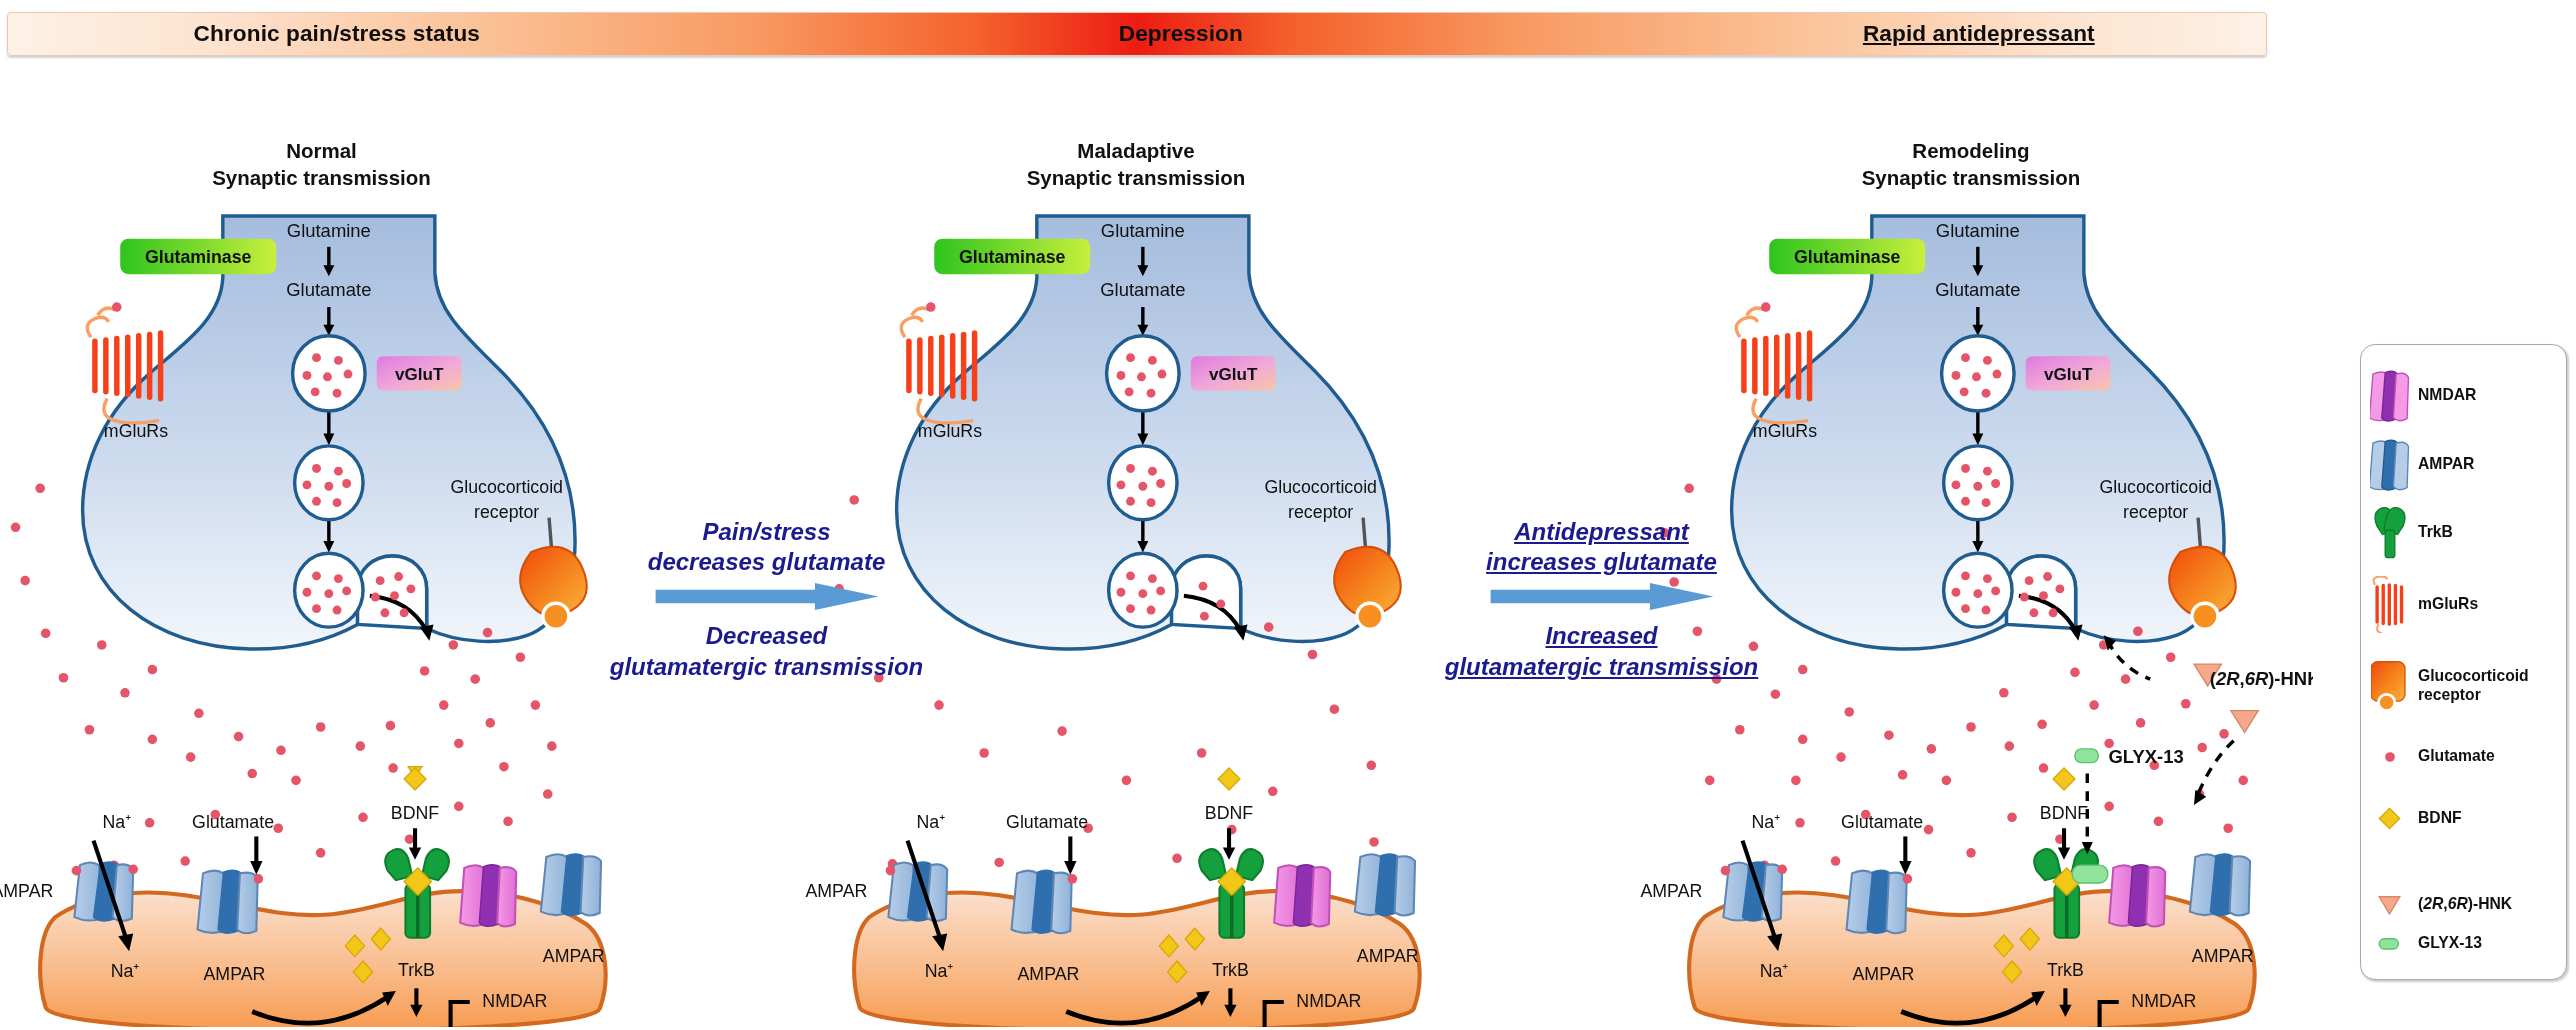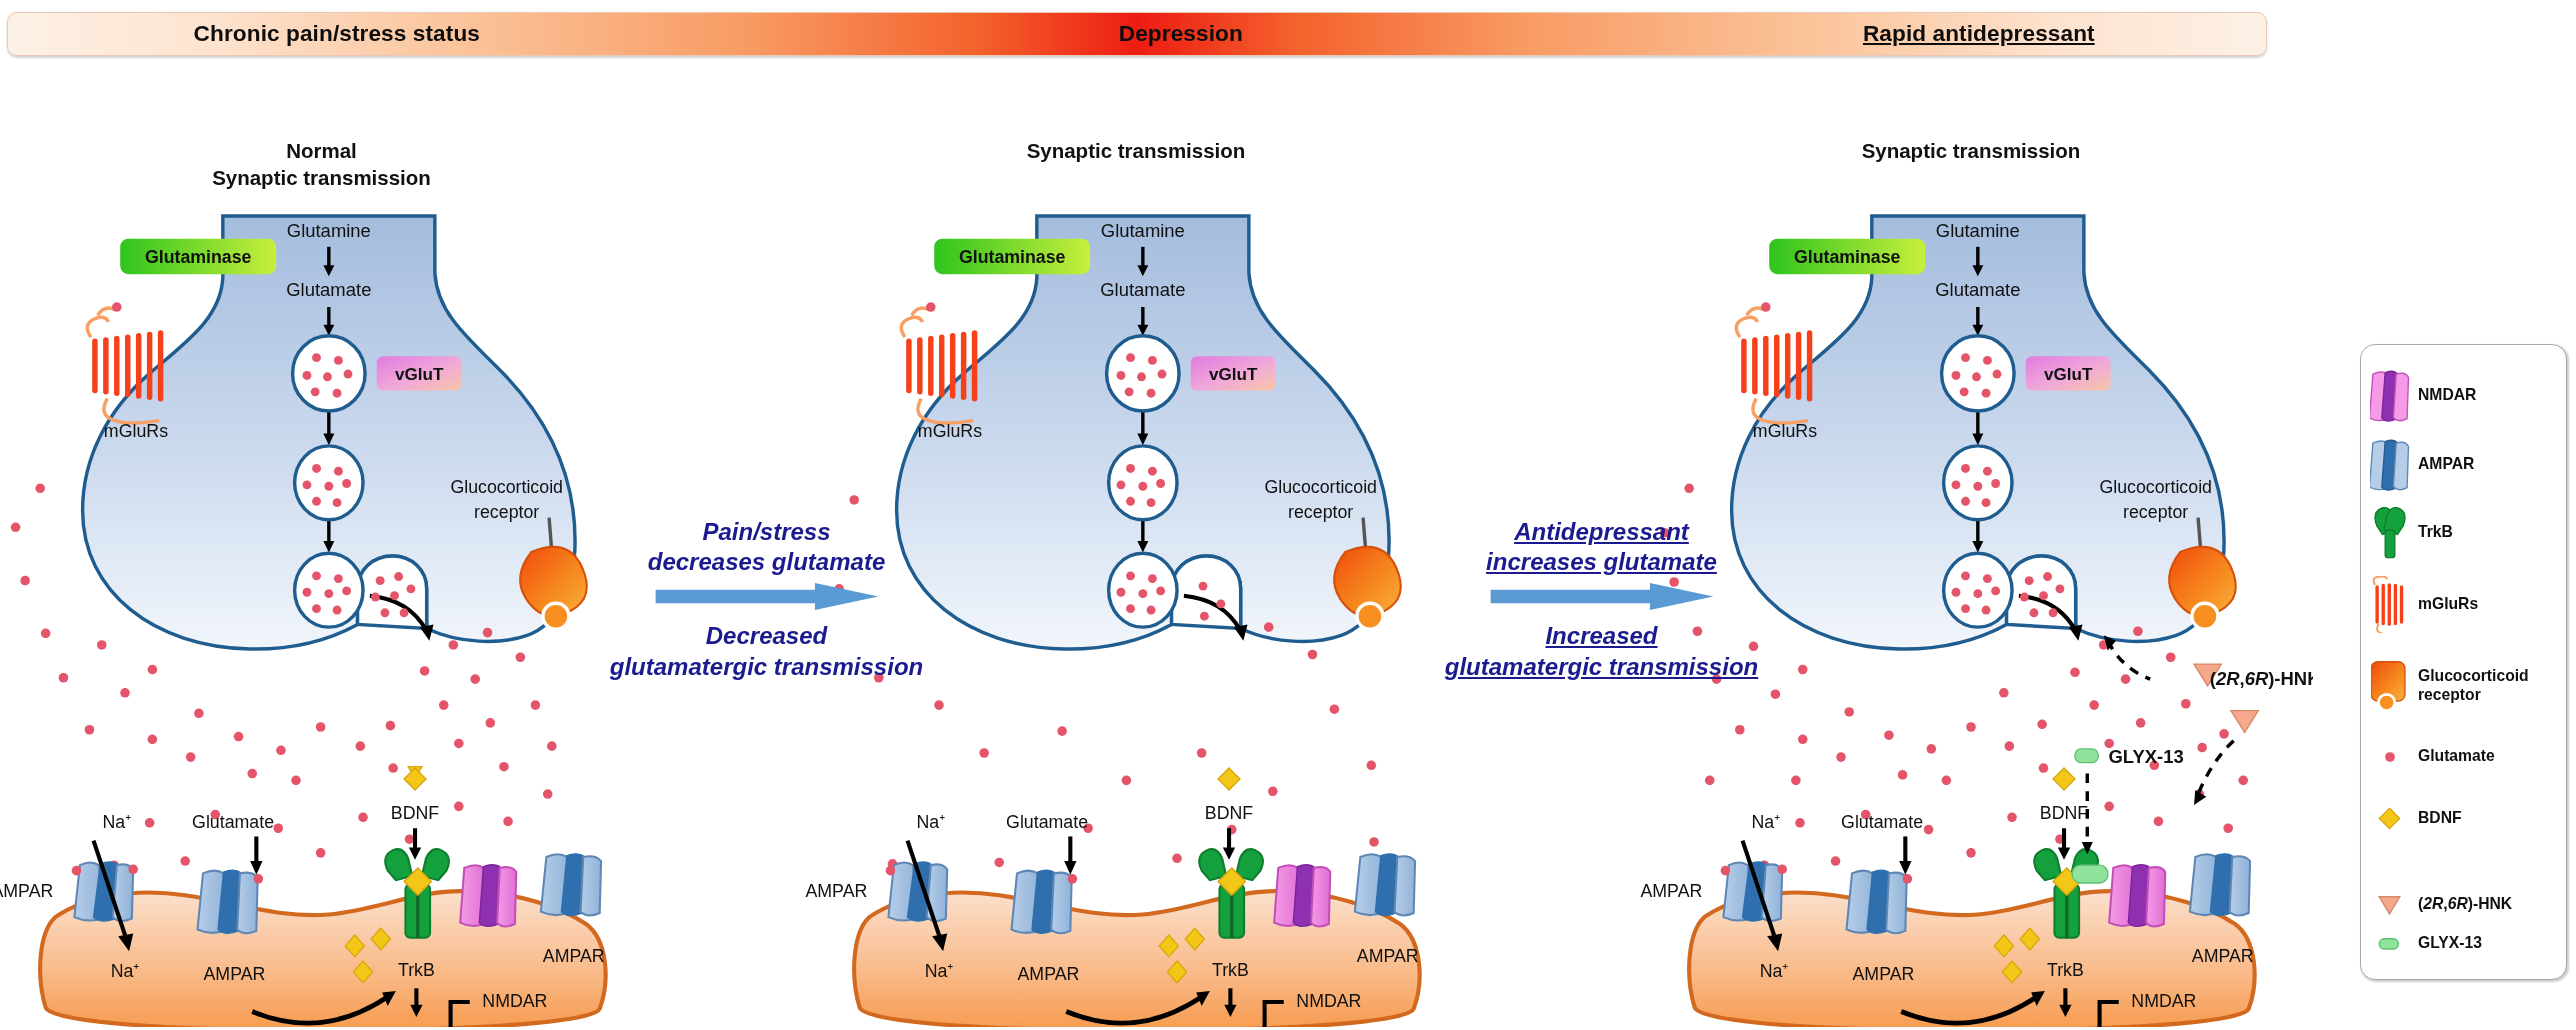--- a/index.html
+++ b/index.html
@@ -2,21 +2,21 @@
 <html style="font-size:11px"><head>
 <meta charset="utf-8">
 <style>
   html,body{margin:0;padding:0;background:#ffffff;}
   body{width:2576px;height:1031px;position:relative;overflow:hidden;
        font-family:"Liberation Sans",sans-serif;}
 
   
   #header-bar{
     position:absolute;left:6.8px;top:12.3px;width:2258px;height:42px;
-    border:0.7px solid #e9c9b6;border-radius:10px;
+    border:0.7px solid #e9c9b6;border-radius:4px;
     background:linear-gradient(to right,
       #fdf1e6 0%, #fde3cf 9%, #fbc49b 20%, #f89a62 33%,
       #f4612c 43%, #ed1c13 50%, #f4612c 57%,
       #f89a62 67%, #fbc49b 80%, #fde3cf 91%, #fdf1e6 100%);
     box-shadow:0 1.4px 2.1px rgba(0,0,0,.18);
   }
   .hdr-label{
     position:absolute;top:50%;transform:translate(-50%,-50%);
     font-size:22.6px;font-weight:bold;color:#0d0d0d;white-space:nowrap;
     letter-spacing:0.1px;
@@ -333,20 +333,21 @@
 
     <text x="596" y="1322" text-anchor="middle" font-size="26" fill="#111">mTORC1</text>
     <text x="782" y="1272" text-anchor="middle" font-size="26" fill="#111">NMDAR</text>
     <path d="M716,1264 L688,1264 L688,1312 L664,1312" stroke="#000" stroke-width="6" fill="none"></path>
     <polygon points="646,1312 666,1302 666,1322" fill="#000"></polygon>
   </svg>
 </div>
 
 <div class="panel" id="panel-2">
   <div class="panel-title">
+    <div>Maladaptive</div>
     <div>Synaptic transmission</div>
   </div>
 
   <svg class="svg-stage" viewBox="0 0 1000 1300">
     <path d="M355,115 L355,205 C352,265 300,300 248,345
              C185,400 150,470 150,545 C150,665 255,745 395,748
              C455,749 510,735 552,712 L552,660 C552,632 575,612 603,612
              C631,612 653,632 653,660 L653,718
              C700,740 760,742 800,728 C845,712 870,660 870,590
              C870,480 820,400 760,340 C700,282 668,250 665,198 L665,115 Z" fill="url(#gPre)" stroke="#1f5c8f" stroke-width="5"></path>
@@ -528,20 +529,21 @@
 
     <text x="596" y="1322" text-anchor="middle" font-size="26" fill="#111">mTORC1</text>
     <text x="782" y="1272" text-anchor="middle" font-size="26" fill="#111">NMDAR</text>
     <path d="M716,1264 L688,1264 L688,1312 L664,1312" stroke="#000" stroke-width="6" fill="none"></path>
     <polygon points="646,1312 666,1302 666,1322" fill="#000"></polygon>
   </svg>
 </div>
 
 <div class="panel" id="panel-3">
   <div class="panel-title">
+    <div>Remodeling</div>
     <div>Synaptic transmission</div>
   </div>
 
   <svg class="svg-stage" viewBox="0 0 1000 1300">
     <path d="M355,115 L355,205 C352,265 300,300 248,345
              C185,400 150,470 150,545 C150,665 255,745 395,748
              C455,749 510,735 552,712 L552,660 C552,632 575,612 603,612
              C631,612 653,632 653,660 L653,718
              C700,740 760,742 800,728 C845,712 870,660 870,590
              C870,480 820,400 760,340 C700,282 668,250 665,198 L665,115 Z" fill="url(#gPre)" stroke="#1f5c8f" stroke-width="5"></path>

